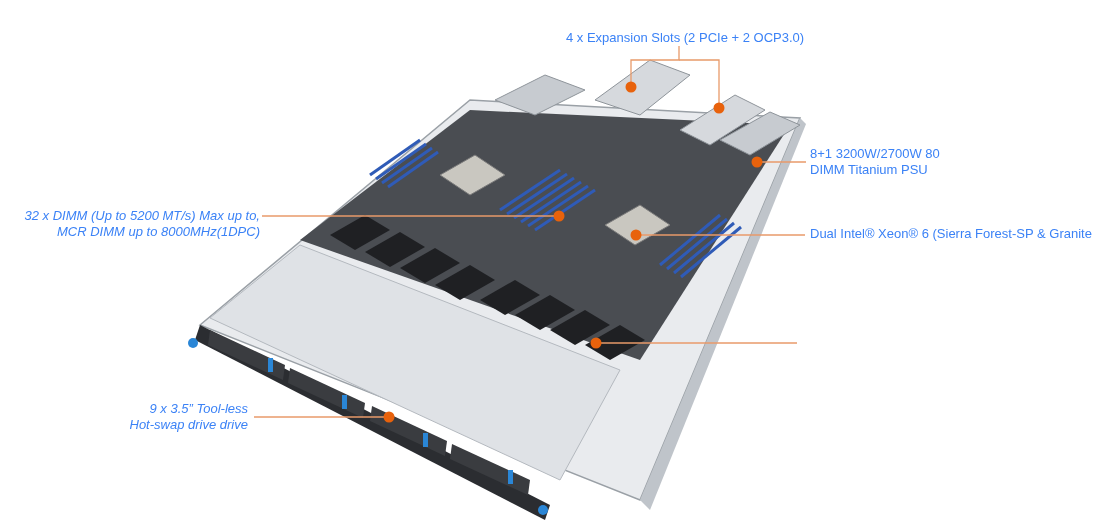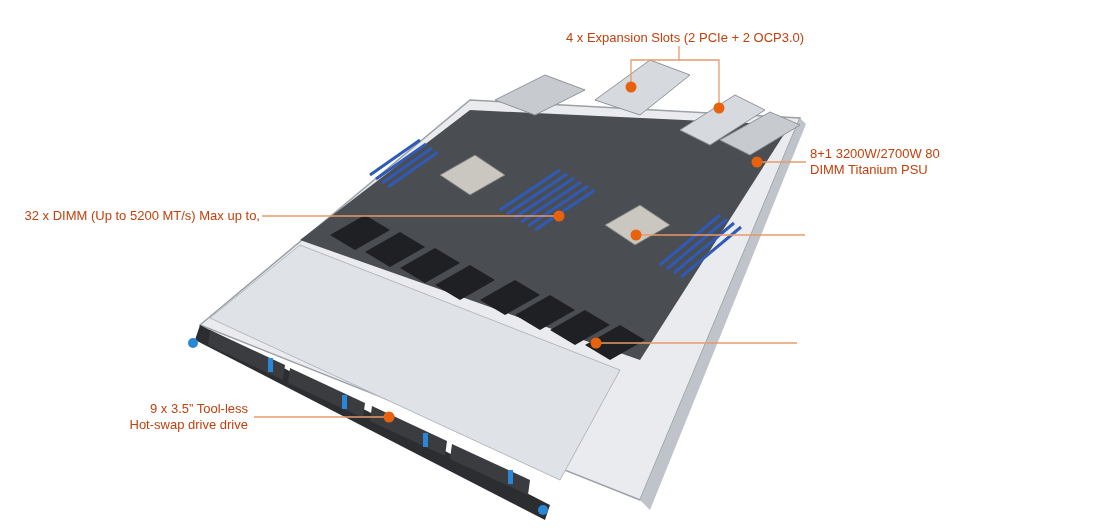--- a/index.html
+++ b/index.html
@@ -1,18 +1,18 @@
 <!DOCTYPE html>
 <html><head>
 <meta charset="utf-8">
 <style>
   html, body { margin:0; padding:0; background:#ffffff; }
   body { width:1110px; height:530px; position:relative; overflow:hidden; font-family:"Liberation Sans", sans-serif; color:#1a1a1a; }
-  .label { position:absolute; font-size:13px; line-height:16px; color:#c2410c; white-space:nowrap; }
-  .label.right { text-align:right; }
+  .label { position:absolute; font-size:13px; line-height:16px; color:#3b82f6; white-space:nowrap; }
+  .label.right { text-align:right;font-style:italic; }
   .label span { display:block; }
   svg.art { position:absolute; left:0; top:0; }
   .dot { position:absolute; width:11px; height:11px; border-radius:50%; background:#e8620c; transform:translate(-50%,-50%); }
 </style>
 </head>
 <body>
 
 <svg class="art" width="1110" height="530" viewBox="0 0 1110 530">
 
   <polygon points="200,325 470,100 800,118 640,500" fill="#e9ebee" stroke="#9aa0a6" stroke-width="1.5"></polygon>
@@ -98,21 +98,23 @@
 
 <div class="label" style="left:566px;top:30px">
   <span>4 x Expansion Slots (2 PCIe + 2 OCP3.0)</span>
 </div>
 <div class="label" style="left:810px;top:146px">
   <span>8+1 3200W/2700W 80</span>
   <span>DIMM Titanium PSU</span>
 </div>
 <div class="label right" style="right:850px;top:208px">
   <span>32 x DIMM (Up to 5200 MT/s) Max up to,</span>
+  <span>MCR DIMM up to 8000MHz(1DPC)</span>
 </div>
 <div class="label" style="left:810px;top:226px">
+  <span>Dual Intel® Xeon® 6 (Sierra Forest-SP &amp; Granite</span>
 </div>
 <div class="label" style="left:803px;top:335px">
 </div>
 <div class="label right" style="right:862px;top:401px">
   <span>9 x 3.5” Tool-less</span>
   <span>Hot-swap drive drive</span>
 </div>
 
 </body></html>

